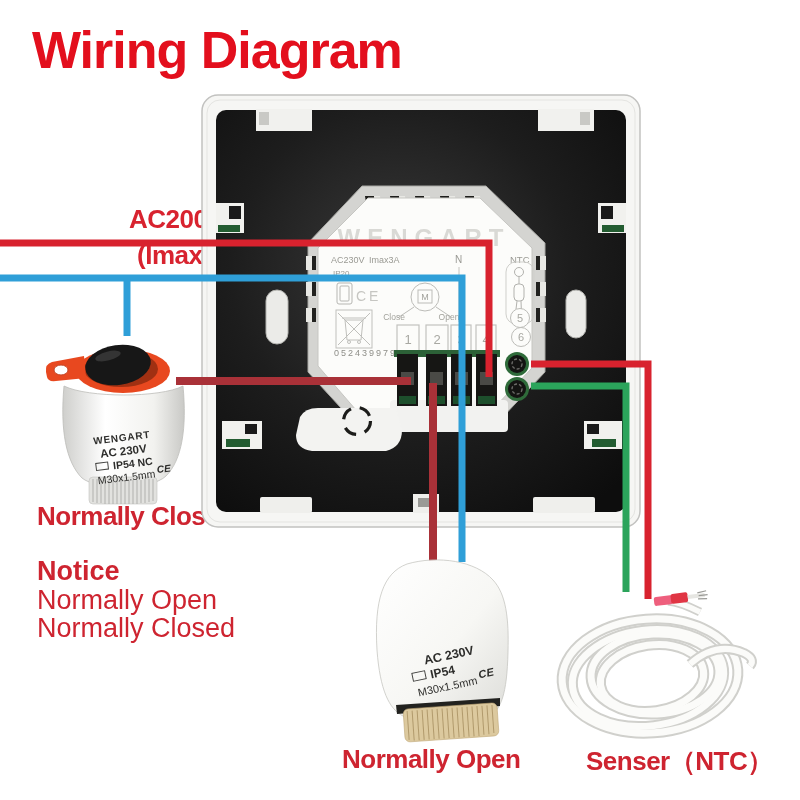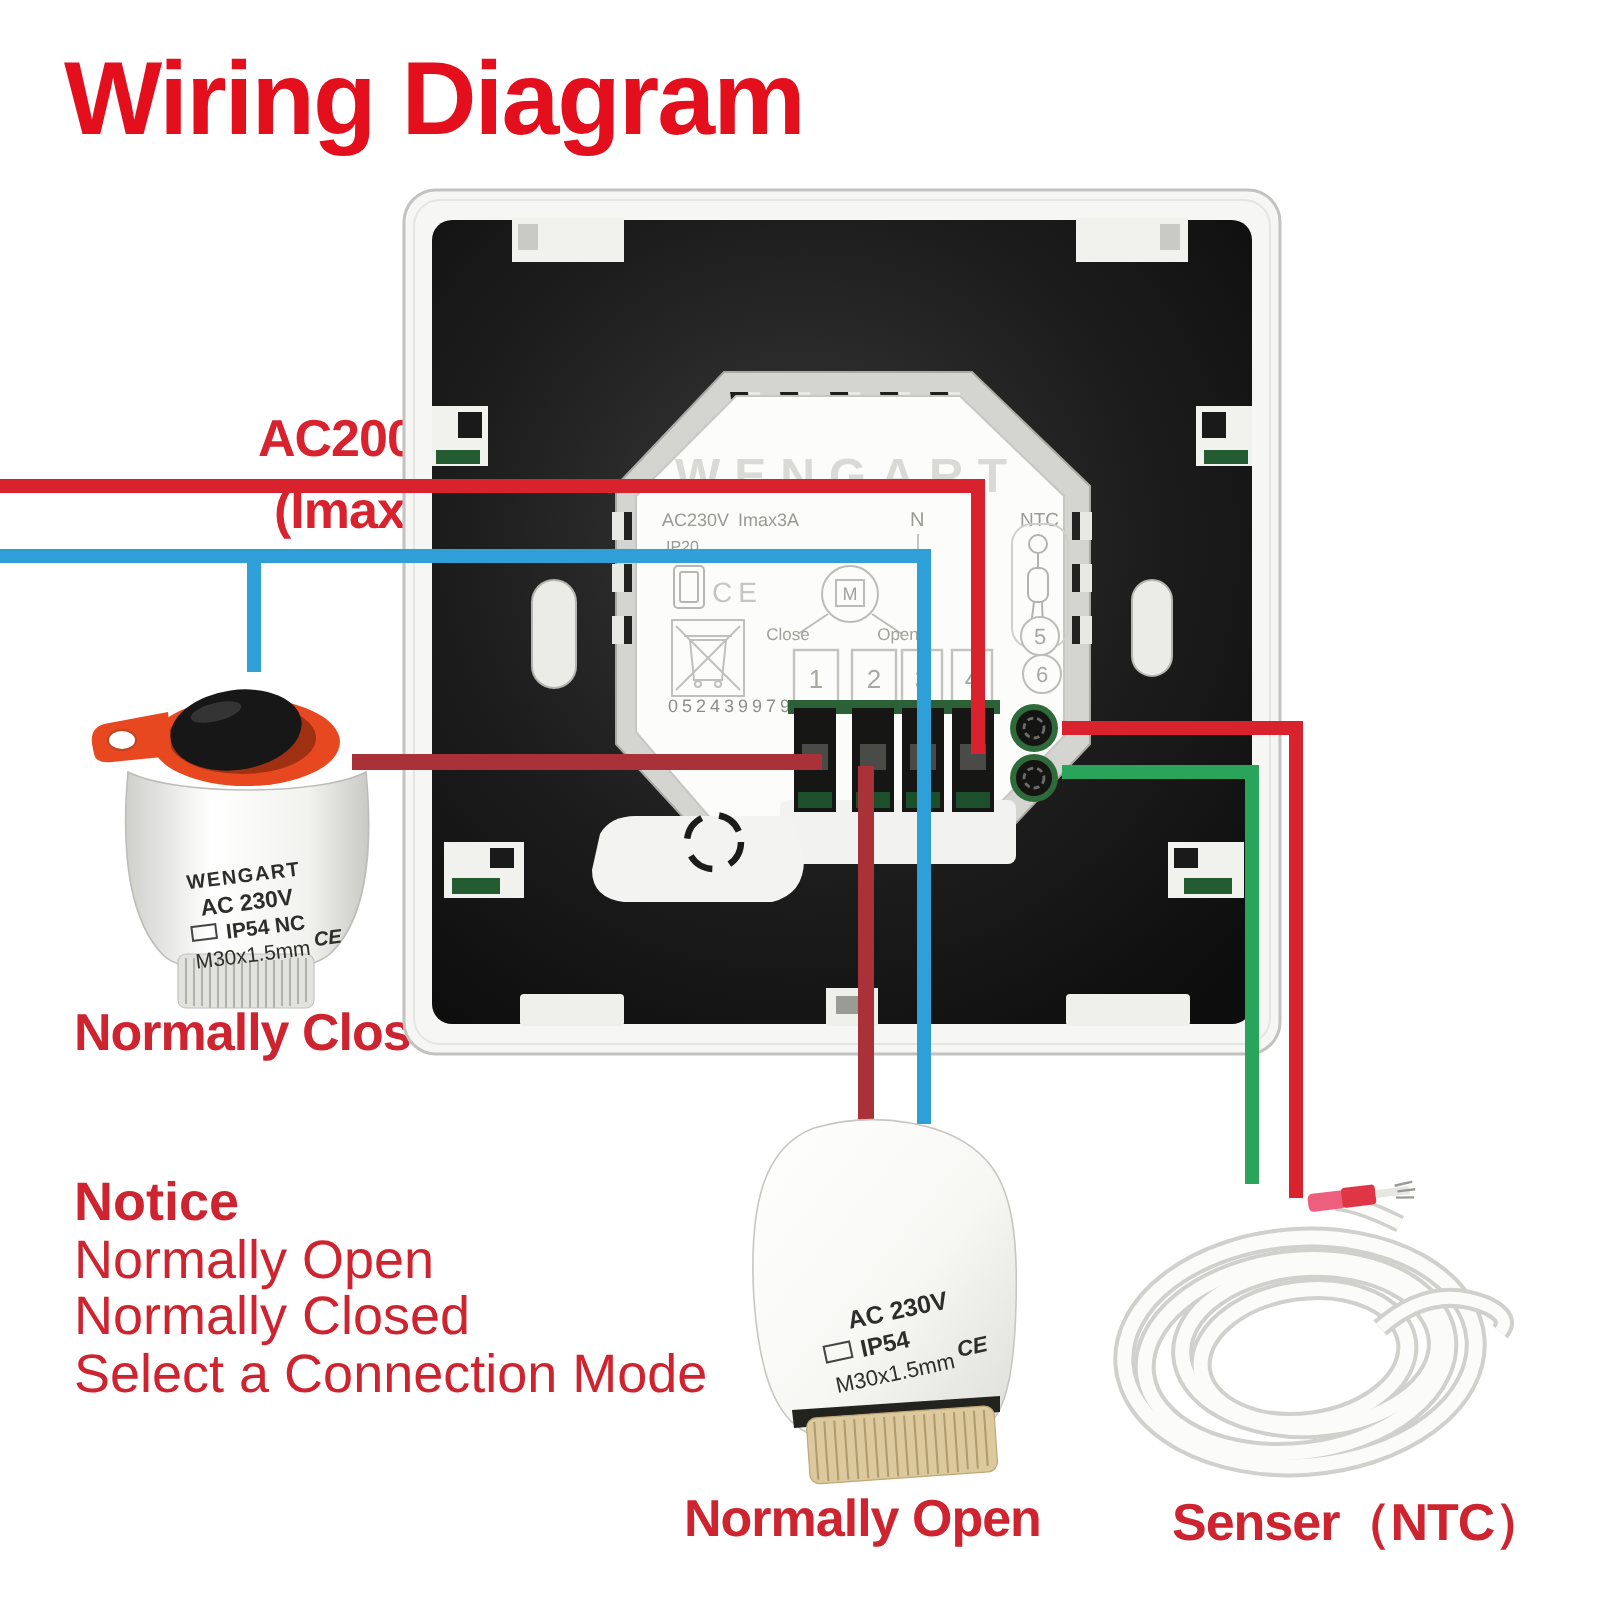--- a/index.html
+++ b/index.html
@@ -4,42 +4,41 @@
 <style>
   html,body{margin:0;padding:0;background:#ffffff;}
   #stage{position:relative;width:800px;height:800px;background:#ffffff;overflow:hidden;
          font-family:"Liberation Sans",sans-serif;padding-left:31px;}
   .abs{position:absolute;}
   .red-bold{font-weight:bold;color:#ce2430;}
   #title{left:32px;top:20px;font-size:52px;font-weight:bold;color:#e30f1d;letter-spacing:-1px;}
   #pw1{left:129px;top:204px;font-size:26px;letter-spacing:-0.5px;color:#d8232f;font-weight:bold;}
   #pw2{left:137px;top:240px;font-size:26px;letter-spacing:-0.5px;color:#d8232f;font-weight:bold;}
   #nclabel{left:37px;top:501px;font-size:26px;letter-spacing:-0.5px;}
-  #notice{left:37px;top:587px;color:#ce2430;font-size:27px;line-height:28.5px;}
+  #notice{left:37px;top:557px;color:#ce2430;font-size:27px;line-height:28.5px;}
   #notice .nhead{font-weight:bold;}
   #nolabel{left:342px;top:744px;font-size:26px;letter-spacing:-0.5px;}
   #snlabel{left:586px;top:744px;font-size:26px;letter-spacing:-0.5px;text-align:center;}
   svg{position:absolute;left:0;top:0;}
   svg text{font-family:"Liberation Sans",sans-serif;}
 </style>
 </head>
 <body>
 
 <div id="stage">
 
   <div id="title" class="abs">Wiring Diagram</div>
   <div id="pw1" class="abs">AC200-240V</div>
   <div id="pw2" class="abs">(Imax 3A)</div>
   <div id="nclabel" class="abs red-bold">Normally Closed</div>
 
   <div id="notice" class="abs">
     <div class="nhead">Notice</div>
     <div>Normally Open</div>
     <div>Normally Closed</div>
-    <div>Select a Connection Mode</div>
   </div>
 
   <div id="nolabel" class="abs red-bold">Normally Open</div>
   <div id="snlabel" class="abs red-bold">Senser（NTC）</div>
 
   <svg width="800" height="800" viewBox="0 0 800 800">
     <defs>
       <radialGradient id="blackgrad" cx="45%" cy="40%" r="75%">
         <stop offset="0%" stop-color="#3a3a3a"></stop>
         <stop offset="55%" stop-color="#1d1d1d"></stop>

